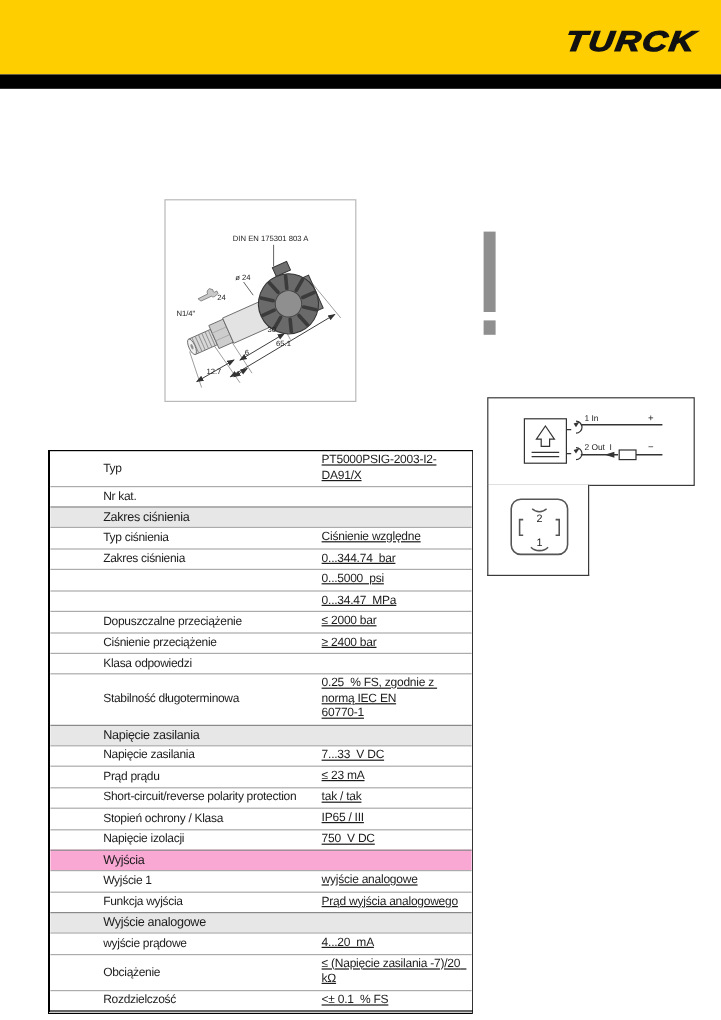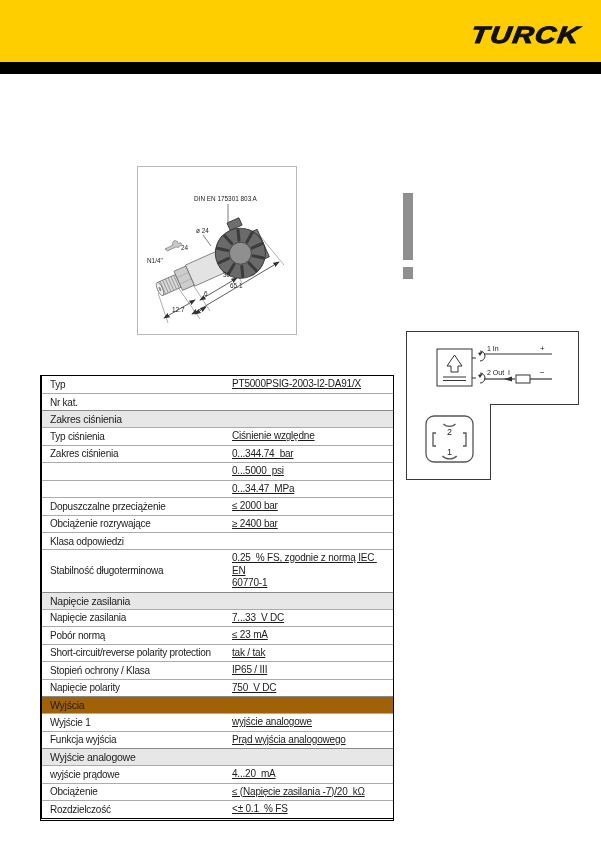--- a/index.html
+++ b/index.html
@@ -32,21 +32,21 @@
   
   .spec-table{position:absolute;left:40px;top:375px;width:354px;
               border-top:1px solid #000;border-left:2px solid #000;
               border-right:1px solid #000;border-bottom:3px double #000;
               box-sizing:border-box;background:#fff;}
   .trow{display:flex;min-height:17px;align-items:center;border-top:1px solid #ababab;
         font-size:10px;color:#1c1c1c;box-sizing:border-box;}
   .trow:first-child{border-top:none;}
   .trow.section{border-top:1px solid #8a8a8a;font-size:10.5px;}
   .tlabel{width:182px;flex:none;padding-left:8px;letter-spacing:-0.25px;
-          white-space:nowrap;overflow:visible;}
+          white-space:nowrap;overflow:visible;margin-left:36px;}
   .trow.section .tlabel{width:auto;}
   .tvalue{flex:1;padding:2px 4px 2px 0;white-space:pre-wrap;
           letter-spacing:-0.2px;line-height:12.5px;text-decoration:underline;}
 
   svg text{font-family:"Liberation Sans",sans-serif;fill:#222;}
 </style>
 </head>
 <body>
 
 <div class="page">
@@ -209,55 +209,55 @@
       </div>
       <div class="trow">
         <div class="tlabel"></div>
         <div class="tvalue">0...34.47  MPa</div>
       </div>
       <div class="trow">
         <div class="tlabel">Dopuszczalne przeciążenie</div>
         <div class="tvalue">≤ 2000 bar</div>
       </div>
       <div class="trow">
-        <div class="tlabel">Obciążenie rozrywające</div>
+        <div class="tlabel">Ciśnienie przeciążenie</div>
         <div class="tvalue">≥ 2400 bar</div>
       </div>
       <div class="trow">
         <div class="tlabel">Klasa odpowiedzi</div>
       </div>
       <div class="trow">
         <div class="tlabel">Stabilność długoterminowa</div>
         <div class="tvalue">0.25  % FS, zgodnie z normą IEC EN
 60770-1</div>
       </div>
       <div class="trow section" style="background: rgb(231, 231, 231);">
         <div class="tlabel">Napięcie zasilania</div>
       </div>
       <div class="trow">
         <div class="tlabel">Napięcie zasilania</div>
         <div class="tvalue">7...33  V DC</div>
       </div>
       <div class="trow">
-        <div class="tlabel">Pobór normą</div>
+        <div class="tlabel">Prąd prądu</div>
         <div class="tvalue">≤ 23 mA</div>
       </div>
       <div class="trow">
         <div class="tlabel">Short-circuit/reverse polarity protection</div>
         <div class="tvalue">tak / tak</div>
       </div>
       <div class="trow">
         <div class="tlabel">Stopień ochrony / Klasa</div>
         <div class="tvalue">IP65 / III</div>
       </div>
       <div class="trow">
-        <div class="tlabel">Napięcie polarity</div>
+        <div class="tlabel">Napięcie izolacji</div>
         <div class="tvalue">750  V DC</div>
       </div>
-      <div class="trow section" style="background: #a16207;">
+      <div class="trow section" style="background: #f9a8d4;">
         <div class="tlabel">Wyjścia</div>
       </div>
       <div class="trow">
         <div class="tlabel">Wyjście 1</div>
         <div class="tvalue">wyjście analogowe</div>
       </div>
       <div class="trow">
         <div class="tlabel">Funkcja wyjścia</div>
         <div class="tvalue">Prąd wyjścia analogowego</div>
       </div>

